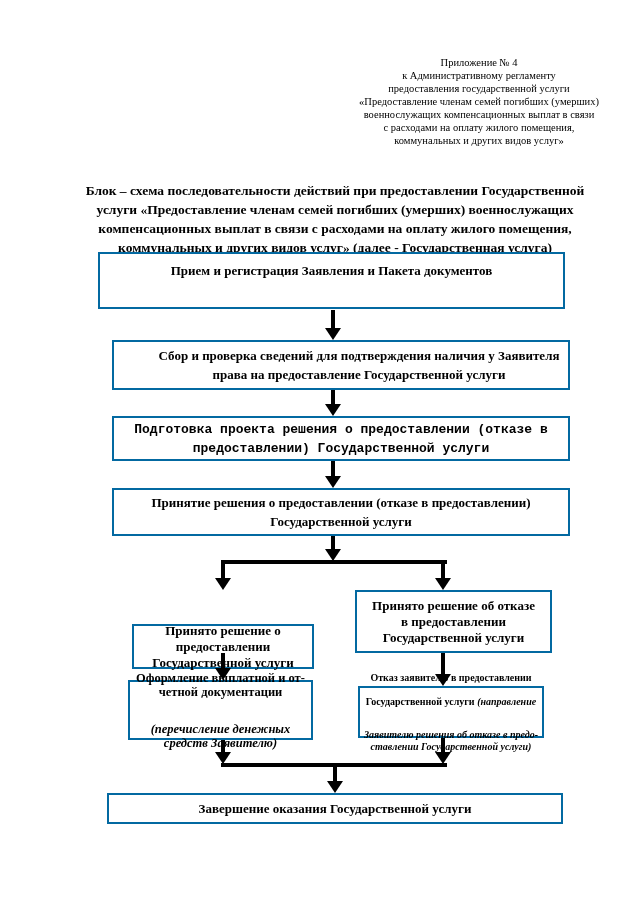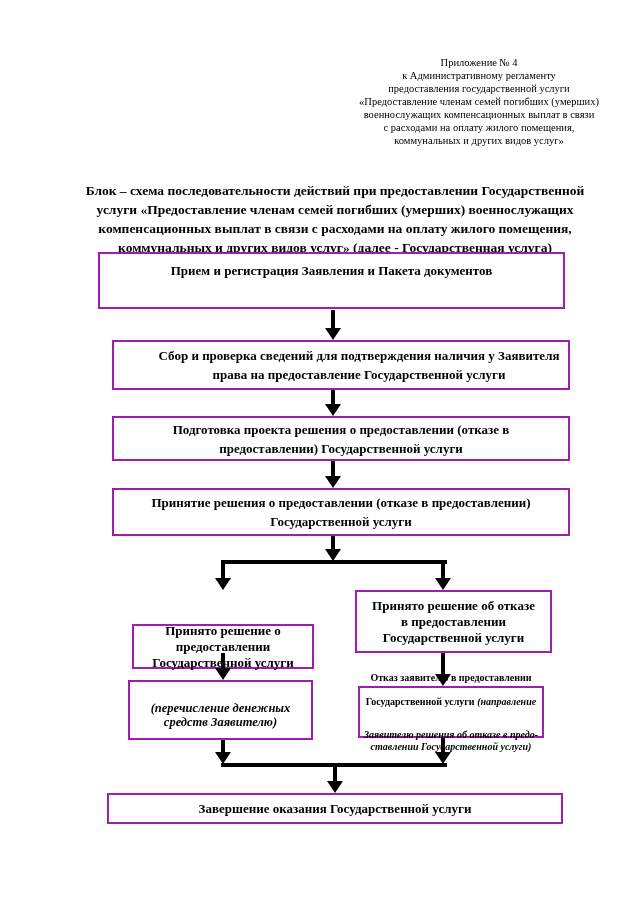--- a/index.html
+++ b/index.html
@@ -25,31 +25,31 @@
     left:60px; top:181px; width:550px;
     text-align:center;
     font-weight:bold;
     font-size:13.5px; line-height:19px;
     white-space:pre-line;
   }
   
   .box {
     position:absolute;
     box-sizing:border-box;
-    border:2px solid #a21caf;
+    border:2px solid #0369a1;
     background:#fff;
     display:flex; align-items:center; justify-content:center;
     text-align:center;
     font-weight:bold;
     font-size:13px; line-height:19px;
     white-space:pre-line;
   }
   .b1 { left:98px;  top:252px; width:467px; height:57px; align-items:flex-start; padding-top:7px; }
   .b2 { left:112px; top:340px; width:458px; height:50px;padding-left:36px; }
-  .b3 { left:112px; top:416px; width:458px; height:45px; }
+  .b3 { left:112px; top:416px; width:458px; height:45px;font-family:Liberation Mono, monospace; }
   .b4 { left:112px; top:488px; width:458px; height:48px; }
   .b5a{ left:132px; top:624px; width:182px; height:45px; line-height:16px; }
   .b5b{ left:355px; top:590px; width:197px; height:63px; line-height:16px; }
   .b6a{ left:128px; top:680px; width:185px; height:60px; font-size:12.5px; line-height:14px; }
   .b6b{ left:358px; top:686px; width:186px; height:52px; font-size:10px;   line-height:12px; }
   .bf { left:107px; top:793px; width:456px; height:31px; }
   .it { font-style:italic;margin-top:9px; }
   
   .arrow {
     position:absolute; width:16px;
@@ -145,20 +145,22 @@
     <div class="shaft"></div>
     <div class="head"></div>
   </div>
   <div class="arrow" style="left:435px;top:653px;height:33px">
     <div class="shaft"></div>
     <div class="head"></div>
   </div>
 
   <div class="box b6a">
     <div>
+      <div>Оформление выплатной и от-
+четной документации</div>
       <div class="it">(перечисление денежных
 средств Заявителю)</div>
     </div>
   </div>
   <div class="box b6b">
     <div>
       <div>Отказ заявителю в предоставлении</div>
       <div><span>Государственной услуги </span><span class="it">(направление</span></div>
       <div class="it">Заявителю решения об отказе в предо-
 ставлении Государственной услуги)</div>

